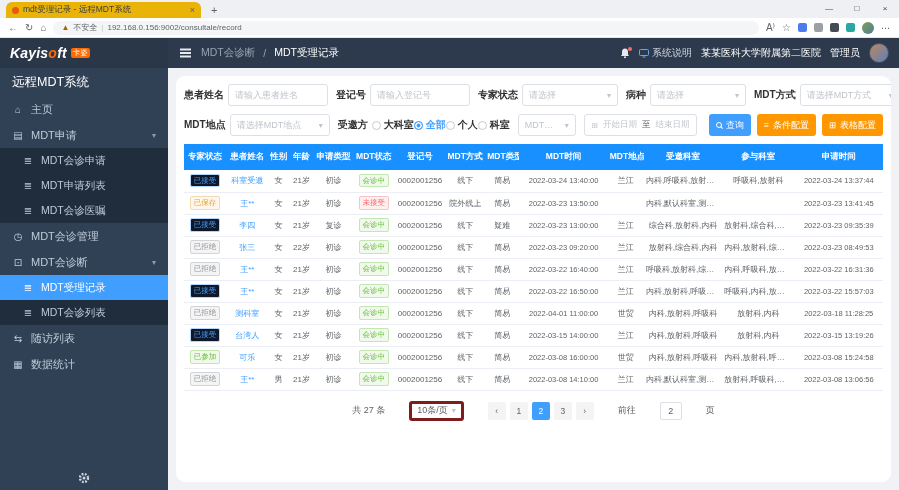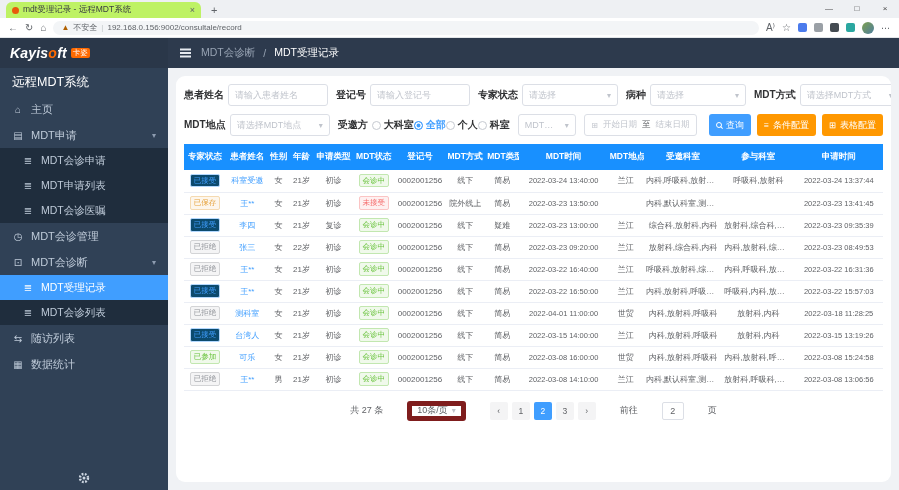--- a/index.html
+++ b/index.html
@@ -1,21 +1,21 @@
 <!DOCTYPE html>
 <html><head>
 <meta charset="utf-8">
 <style>
   * { margin:0; padding:0; box-sizing:border-box; }
   html,body { width:899px; height:490px; overflow:hidden; font-family:"Liberation Sans","DejaVu Sans",sans-serif; background:#fff; }
   .window { width:899px; height:490px; display:flex; flex-direction:column; }
 
   
   .tabstrip { height:18px; background:#eef0f3; display:flex; align-items:flex-end; padding-left:6px; position:relative; flex:0 0 auto; }
-  .tab { height:16px; width:195px; background:#bef264; border-radius:6px 6px 0 0; display:flex; align-items:center; gap:4px; padding:0 6px; font-size:8.5px; color:#3c4043; }
+  .tab { height:16px; width:195px; background:#eab308; border-radius:6px 6px 0 0; display:flex; align-items:center; gap:4px; padding:0 6px; font-size:8.5px; color:#3c4043; }
   .tab-title { flex:1; white-space:nowrap; overflow:hidden; text-overflow:ellipsis; }
   .favicon { width:7px; height:7px; border-radius:50%; background:#e8590c; flex:0 0 auto; }
   .tab-close { color:#5f6368; font-size:9px; line-height:1; }
   .newtab { margin-left:10px; color:#5f6368; font-size:11px; line-height:16px; }
   .wincontrols { position:absolute; right:0; top:0; height:18px; display:flex; }
   .wincontrols span { width:28px; text-align:center; font-size:8px; line-height:18px; color:#444; }
   .toolbar { height:20px; background:#fff; border-bottom:1px solid #e3e6e9; display:flex; align-items:center; padding:0 8px; gap:7px; flex:0 0 auto; }
   .nav-ico { color:#5f6368; font-size:10px; line-height:1; }
   .addressbar { flex:1; height:14px; background:#f3f5f7; border-radius:7px; display:flex; align-items:center; gap:4px; padding:0 8px; font-size:8px; color:#5f6368; overflow:hidden; white-space:nowrap; }
   .addr-warn { color:#b06000; font-size:8px; }
@@ -85,29 +85,29 @@
   .mag::after { content:""; position:absolute; width:3px; height:1.2px; background:#fff; transform:rotate(45deg); right:-2.5px; bottom:-1px; }
   .btn-ico { font-size:8.5px; line-height:1; }
 
   
   table { width:100%; border-collapse:collapse; table-layout:fixed; }
   thead th { background:#1890ff; color:#fff; font-size:8.5px; font-weight:bold; height:26px; padding:0 2px; white-space:nowrap; overflow:hidden; text-align:center; }
   tbody td { font-size:8px; color:#606266; height:22px; text-align:center; padding:0 2px; border-bottom:1px solid #ebeef5; white-space:nowrap; overflow:hidden; text-overflow:ellipsis; }
   .td-time { font-size:7.5px; }
   .link { color:#409eff; text-decoration:none; cursor:pointer; }
   .tag { display:inline-block; border:1px solid; border-radius:2px; font-size:7.5px; line-height:1.5; padding:0 3px; }
-  .tag-blue { color:#409eff; background:#0c4a6e; border-color:#b3d8ff; }
+  .tag-blue { color:#409eff; background:#0f172a; border-color:#b3d8ff; }
   .tag-orange { color:#e6a23c; background:#fdf6ec; border-color:#f5dab1; }
   .tag-gray { color:#909399; background:#f4f4f5; border-color:#d3d4d6; }
   .tag-green { color:#67c23a; background:#f0f9eb; border-color:#c2e7b0; }
   .tag-red { color:#f56c6c; background:#fef0f0; border-color:#fbc4c4; }
 
   
   .pagination { display:flex; align-items:center; justify-content:center; gap:24px; font-size:9px; color:#606266; margin-top:10px; }
-  .page-size { height:20px; border:5px solid #7f1d1d; border-radius:3px; padding:0 5px; display:flex; align-items:center; cursor:pointer; }
+  .page-size { height:20px; border:3px solid #7f1d1d; border-radius:3px; padding:0 5px; display:flex; align-items:center; cursor:pointer; }
   .page-list { display:flex; align-items:center; gap:4px; }
   .page-btn { min-width:18px; height:18px; background:#f4f4f5; border-radius:2px; display:flex; align-items:center; justify-content:center; color:#606266; font-size:8.5px; padding:0 3px; cursor:pointer; }
   .page-btn.active { background:#409eff; color:#fff; }
   .goto-input { width:22px; height:18px; border:1px solid #dcdfe6; border-radius:2px; text-align:center; font-size:9px; color:#606266; outline:none; }
 </style>
 </head>
 <body>
 
 <div class="window">
 
@@ -213,20 +213,39 @@
       </div>
     </aside>
 
     <div class="main">
 
       <header class="topbar">
         <span class="hamburger"></span>
         <span class="crumb-parent">MDT会诊断</span>
         <span class="crumb-sep">/</span>
         <span class="crumb-current">MDT受理记录</span>
+        <div class="topbar-right">
+          <span class="bell-wrap">
+            <svg width="10" height="11" viewBox="0 0 10 11">
+                <path d="M5 .5C3 .5 2 2 2 4v2.5L1 8h8L8 6.5V4C8 2 7 .5 5 .5Z" fill="#e6eaf0"></path>
+                <circle cx="5" cy="9.3" r="1" fill="#e6eaf0"></circle>
+              </svg>
+            <span class="notif-dot"></span>
+          </span>
+          <span class="sys-help">
+            <svg width="10" height="9" viewBox="0 0 10 9">
+                <rect x="0.5" y="0.5" width="9" height="6" rx="1" fill="none" stroke="#5aa9ff"></rect>
+                <rect x="3.5" y="7.5" width="3" height="1" fill="#5aa9ff"></rect>
+              </svg>
+            <span>系统说明</span>
+          </span>
+          <span class="hospital">某某医科大学附属第二医院</span>
+          <span class="role">管理员</span>
+          <span class="avatar-lg"></span>
+        </div>
       </header>
 
       <div class="content">
         <div class="card">
 
           <div class="filter-row">
             <div class="field">
               <label>患者姓名</label>
               <input class="inp" placeholder="请输入患者姓名" style="">
             </div>

